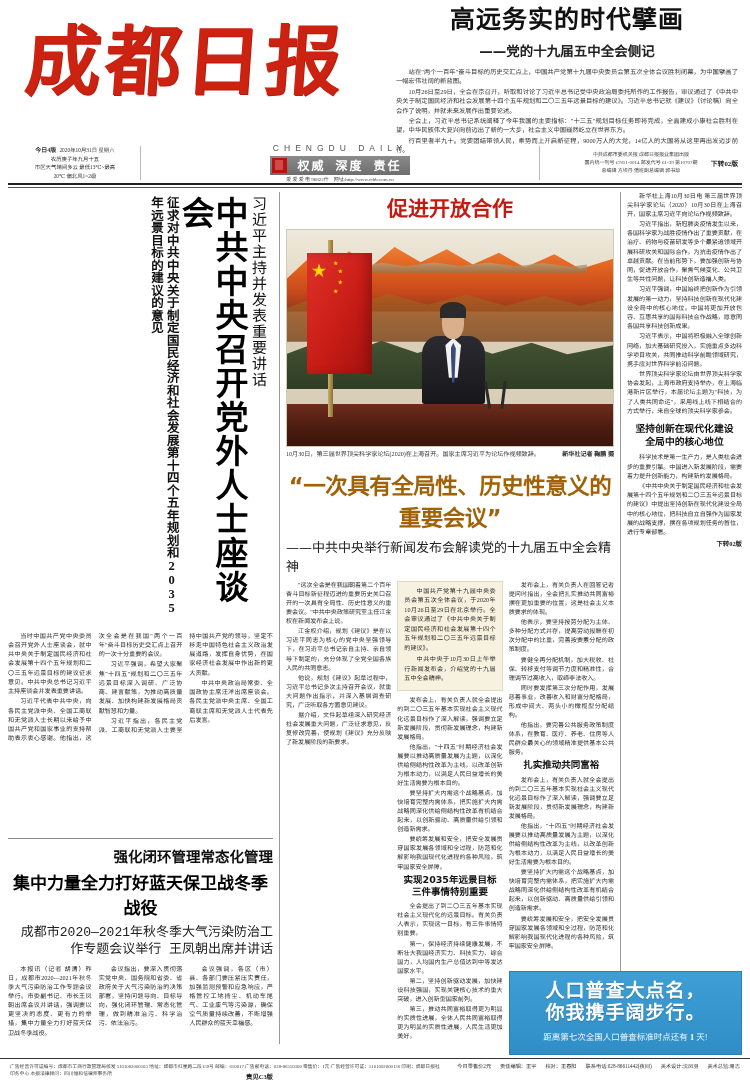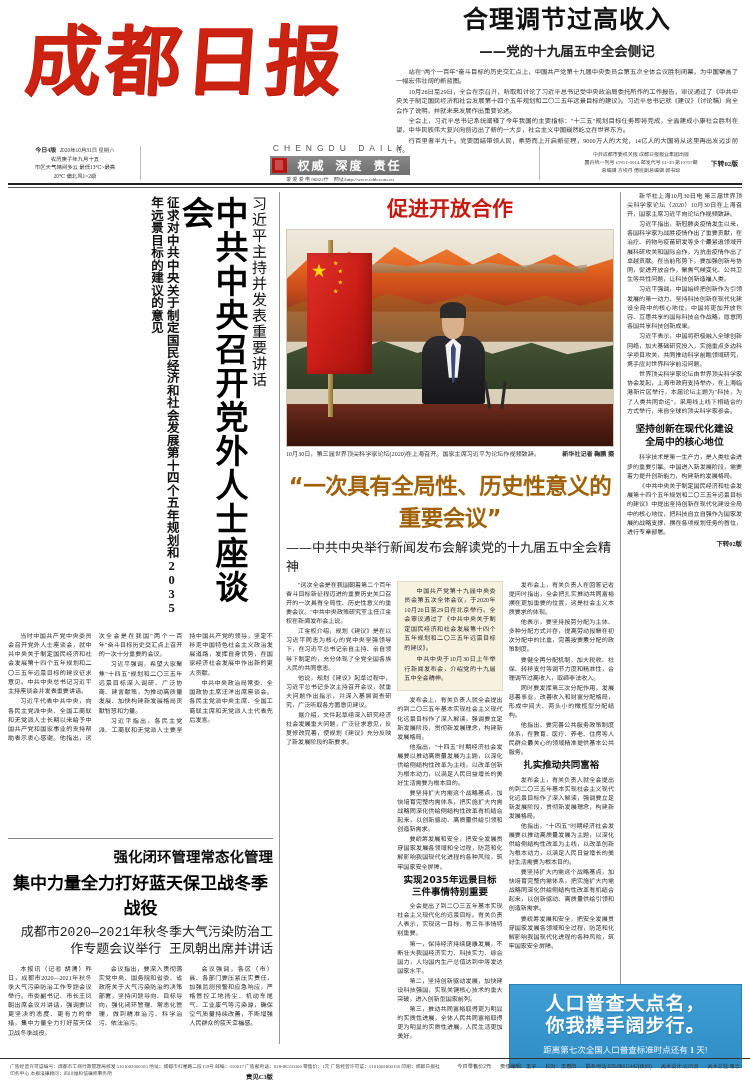--- a/index.html
+++ b/index.html
@@ -171,21 +171,21 @@
   .summary-box{background:#f7f2e0;border:1px solid #e2d9bc;padding:5px 6px;font-size:6.1px;line-height:1.55;color:#2b2b2b;text-align:justify;}
   .summary-box p{margin:0 0 2px 0;text-indent:2em;}
 
   
   .rtext{font-size:6.05px;line-height:1.52;text-align:justify;color:#2b2b2b;}
   .rtext p{margin:0 0 1px 0;text-indent:2em;}
   .r-sec{font-family:"DejaVu Sans","Liberation Sans",sans-serif;font-weight:bold;font-size:9.8px;text-align:center;line-height:1.35;color:#111;margin:6px 0 5px;}
 
   
   .ad{
-    position:absolute;right:8px;bottom:20px;width:233px;height:84px;
+    position:absolute;right:8px;bottom:33px;width:233px;height:84px;
     background:linear-gradient(180deg,#3f9ed4 0%,#2f8ec6 100%);
     color:#fff;box-sizing:border-box;padding:8px 6px 5px;text-align:center;
     border:1px solid #2a7fb3;
   }
   .ad-l1{font-family:"DejaVu Sans","Liberation Sans",sans-serif;font-weight:bold;font-size:19px;line-height:1.15;letter-spacing:1px;text-shadow:0 1px 1px rgba(0,0,0,.2);}
   .ad-l2{font-family:"DejaVu Sans","Liberation Sans",sans-serif;font-weight:bold;font-size:19px;line-height:1.15;letter-spacing:1px;text-shadow:0 1px 1px rgba(0,0,0,.2);}
   .ad-sub{font-size:8.5px;margin-top:6px;color:#eaf5fc;letter-spacing:0;}
   .ad-days{font-weight:bold;color:#fff;}
 
   
@@ -196,21 +196,21 @@
 </head>
 <body>
 
 <div class="page">
 
   <div class="masthead">
     <div class="mast-left">
       <div class="mast-title">成都日报</div>
     </div>
     <div class="mast-right">
-      <div class="hl-top">合理调节过高收入</div>
+      <div class="hl-top">高远务实的时代擘画</div>
       <div class="hl-top-sub">——党的十九届五中全会侧记</div>
       <div class="hl-top-body">
           <p>站在"两个一百年"奋斗目标的历史交汇点上，中国共产党第十九届中央委员会第五次全体会议胜利闭幕，为中国擘画了一幅宏伟壮阔的新蓝图。</p>
           <p>10月26日至29日，全会在京召开，听取和讨论了习近平总书记受中央政治局委托所作的工作报告，审议通过了《中共中央关于制定国民经济和社会发展第十四个五年规划和二〇三五年远景目标的建议》。习近平总书记就《建议》（讨论稿）向全会作了说明，并就未来发展作出重要论述。</p>
           <p>全会上，习近平总书记系统阐释了今年我国的主要指标："十三五"规划目标任务即将完成，全面建成小康社会胜利在望，中华民族伟大复兴向前迈出了新的一大步，社会主义中国巍然屹立在世界东方。</p>
           <p>行百里者半九十。党要团结带领人民，乘势而上开启新征程，9000万人的大党，14亿人的大国将从这里再出发迈步前行。</p>
         </div>
       <div class="jump-ref">下转02版</div>
     </div>
   </div>

